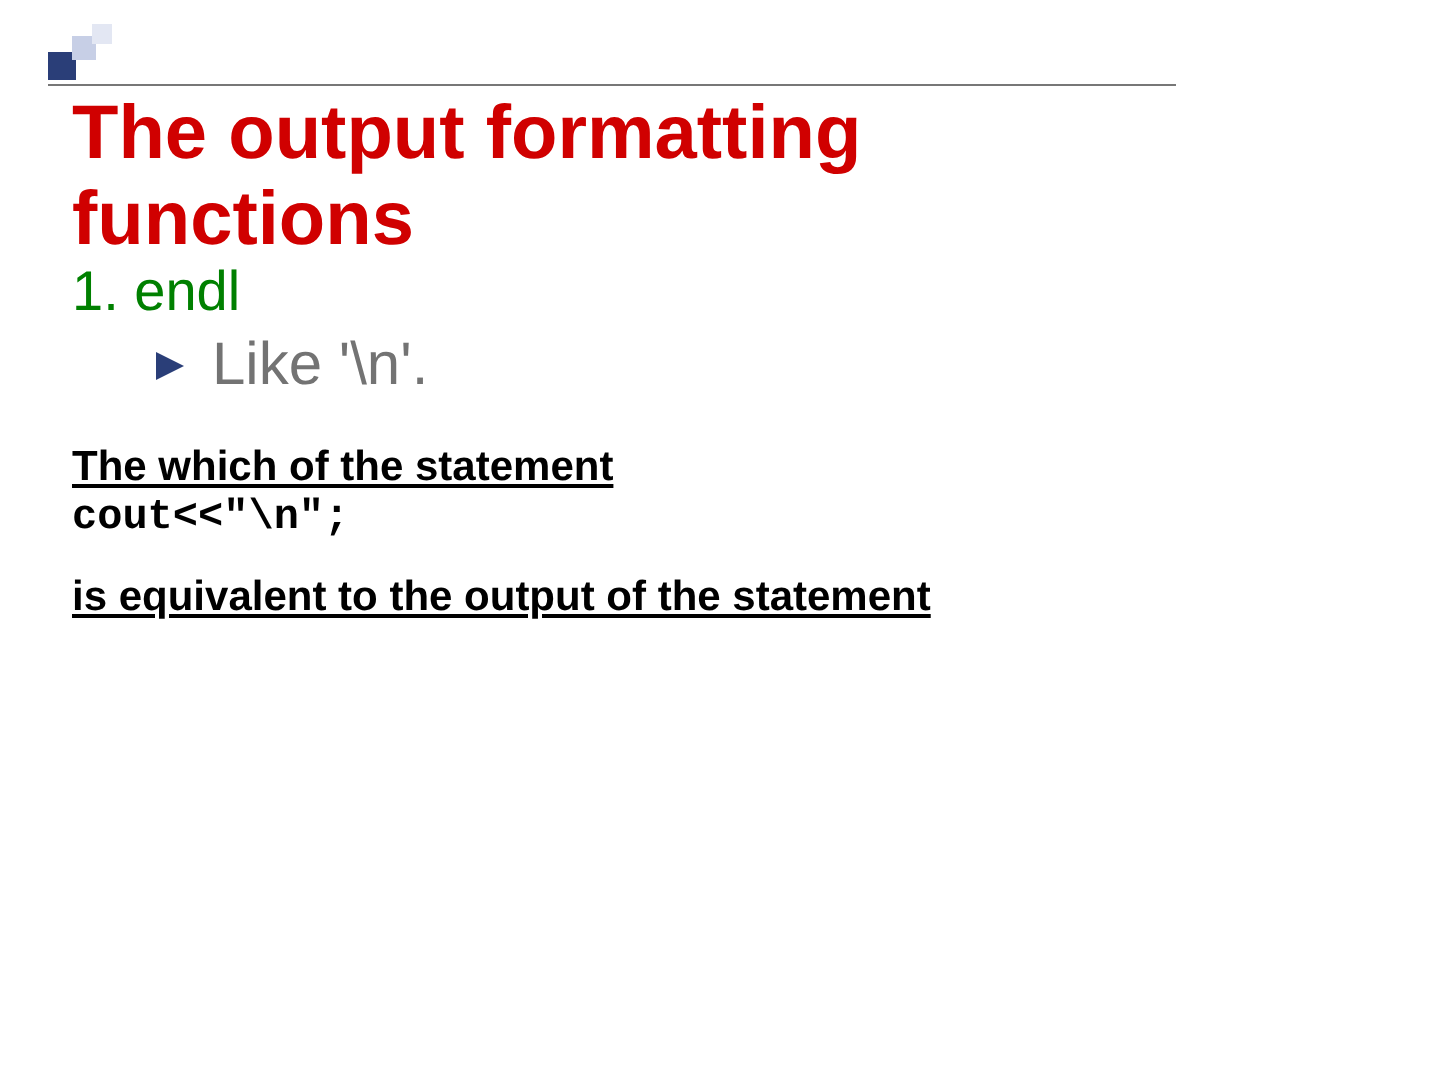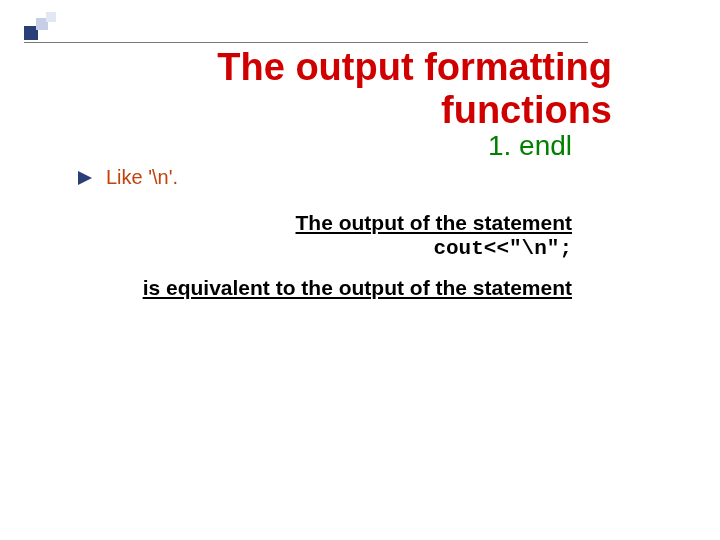--- a/index.html
+++ b/index.html
@@ -9,21 +9,20 @@
     height: 540px;
     background: #ffffff;
     font-family: Arial, Helvetica, sans-serif;
     overflow: hidden;
   }
   .slide {
     position: relative;
     width: 612px;
     height: 540px;
     box-sizing: border-box;
-    text-align: right;
   }
   .decor {
     position: absolute;
     left: 24px;
     top: 12px;
     width: 36px;
     height: 30px;
   }
   .decor .sq1 {
     position: absolute;
@@ -89,22 +88,22 @@
     width: 0;
     height: 0;
     border-top: 7px solid transparent;
     border-bottom: 7px solid transparent;
     border-left: 14px solid #2a3e78;
     margin-right: 14px;
     flex: 0 0 auto;
   }
   .subtext {
     font-family: Arial, sans-serif;
-    font-size: 20px;
-    color: #c2410c;
+    font-size: 30px;
+    color: #737373;
   }
   .para {
     font-family: Arial, sans-serif;
     font-size: 21px;
     font-weight: bold;
     color: #000;
     text-decoration: underline;
     margin-top: 16px;
     margin-bottom: 2px;
   }
@@ -133,20 +132,20 @@
 
   <div class="body">
 
     <div class="item1">1. endl</div>
 
     <div class="sub">
       <div class="arrow"></div>
       <div class="subtext">Like '\n'.</div>
     </div>
 
-    <div class="para">The output of the statement</div>
+    <div class="para">The which of the statement</div>
     <div class="code">cout&lt;&lt;"\n";</div>
 
     <div class="para">is equivalent to the output of the statement</div>
 
 
   </div>
 </div>
 
 </body></html>

